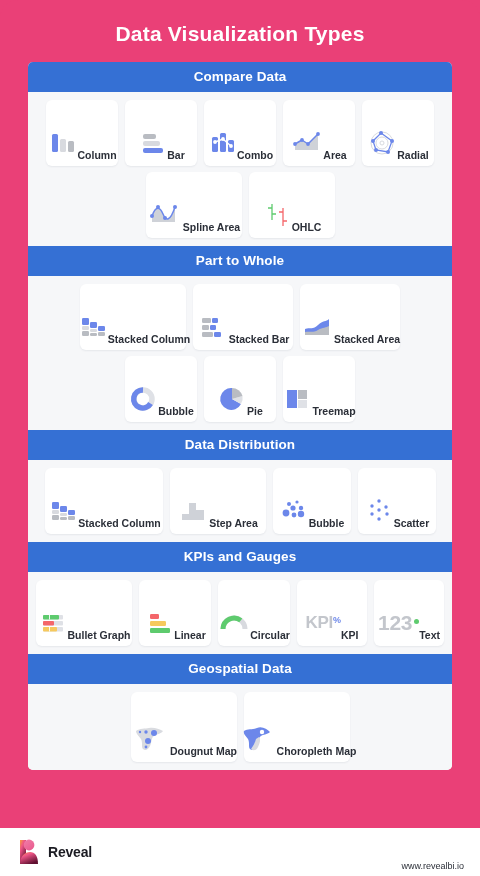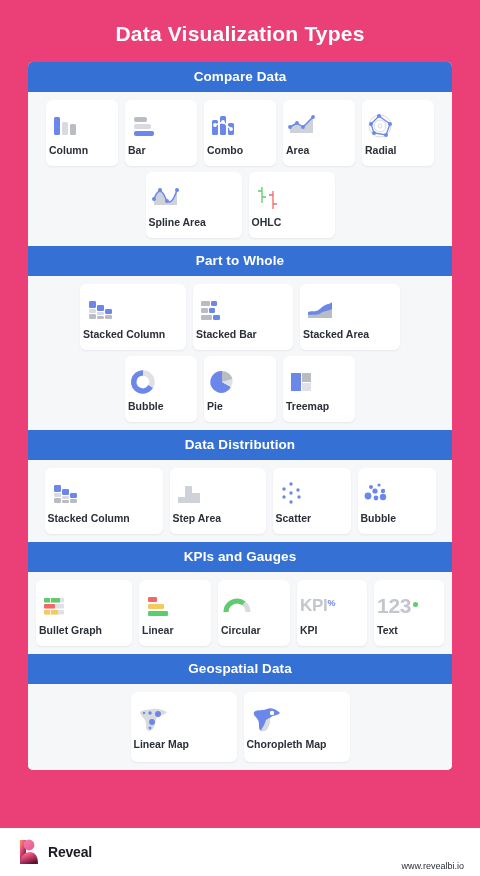--- a/index.html
+++ b/index.html
@@ -49,22 +49,22 @@
     margin-bottom: 6px;
   }
   .row:last-child { margin-bottom: 0; }
 
   .card {
     background: #ffffff;
     border-radius: 6px;
     width: 72px;
     height: 66px;
     display: flex;
-    flex-direction: column;
-    align-items: flex-start;
+    flex-direction: row;
+    align-items: flex-end;
     justify-content: center;
     box-shadow: 0 1px 2px rgba(20,30,60,.07);
     padding: 4px 3px;
   }
   .card.wide { width: 96px; }
   .card.wide2 { width: 86px; }
   .card.map { width: 106px; height: 70px; }
 
   .glyph {
     height: 34px;
@@ -331,45 +331,45 @@
               <svg width="32" height="30" viewBox="0 0 32 30">
                 <path d="M5 24 L5 18 L12 18 L12 7 L19 7 L19 14 L27 14 L27 24 Z" fill="#cfd2d8"></path>
               </svg>
             </div>
             <div class="lbl">Step Area</div>
           </div>
 
           <div class="card" style="width:78px">
             <div class="glyph">
               <svg width="30" height="30" viewBox="0 0 30 30">
+                <circle cx="10" cy="8" r="2" fill="#6c87ea"></circle>
+                <circle cx="18" cy="6" r="1.6" fill="#6c87ea"></circle>
+                <circle cx="14" cy="12" r="2.6" fill="#6c87ea"></circle>
+                <circle cx="22" cy="12" r="2.2" fill="#6c87ea"></circle>
+                <circle cx="7" cy="17" r="3.4" fill="#6c87ea"></circle>
+                <circle cx="15" cy="19" r="2.4" fill="#6c87ea"></circle>
+                <circle cx="22" cy="18" r="3.2" fill="#6c87ea"></circle>
+              </svg>
+            </div>
+            <div class="lbl">Bubble</div>
+          </div>
+
+          <div class="card" style="width:78px">
+            <div class="glyph">
+              <svg width="30" height="30" viewBox="0 0 30 30">
                 <circle cx="15" cy="5" r="1.7" fill="#6c87ea"></circle>
                 <circle cx="8" cy="10" r="1.7" fill="#6c87ea"></circle>
                 <circle cx="22" cy="11" r="1.7" fill="#6c87ea"></circle>
                 <circle cx="8" cy="18" r="1.7" fill="#6c87ea"></circle>
                 <circle cx="15" cy="14" r="1.7" fill="#6c87ea"></circle>
                 <circle cx="23" cy="18" r="1.7" fill="#6c87ea"></circle>
                 <circle cx="15" cy="23" r="1.7" fill="#6c87ea"></circle>
               </svg>
             </div>
             <div class="lbl">Scatter</div>
-          </div>
-
-          <div class="card" style="width:78px">
-            <div class="glyph">
-              <svg width="30" height="30" viewBox="0 0 30 30">
-                <circle cx="10" cy="8" r="2" fill="#6c87ea"></circle>
-                <circle cx="18" cy="6" r="1.6" fill="#6c87ea"></circle>
-                <circle cx="14" cy="12" r="2.6" fill="#6c87ea"></circle>
-                <circle cx="22" cy="12" r="2.2" fill="#6c87ea"></circle>
-                <circle cx="7" cy="17" r="3.4" fill="#6c87ea"></circle>
-                <circle cx="15" cy="19" r="2.4" fill="#6c87ea"></circle>
-                <circle cx="22" cy="18" r="3.2" fill="#6c87ea"></circle>
-              </svg>
-            </div>
-            <div class="lbl">Bubble</div>
           </div>
 
         </div>
       </div>
     </div>
 
     <div>
       <div class="section-header">KPIs and Gauges</div>
       <div class="section-body">
 
@@ -444,21 +444,21 @@
             <div class="glyph">
               <svg width="40" height="34" viewBox="0 0 40 34">
                 <path d="M6 9 C10 6 15 7 19 6 C24 5 29 7 33 9 C31 12 27 12 24 14 C21 16 22 20 20 24 C18 28 15 29 13 27 C11 25 13 21 11 17 C9 14 6 12 6 9 Z" fill="#d9dbe0"></path>
                 <circle cx="16" cy="10" r="1.7" fill="#6c87ea"></circle>
                 <circle cx="24" cy="11" r="3" fill="#6c87ea"></circle>
                 <circle cx="10" cy="10" r="1.2" fill="#6c87ea"></circle>
                 <circle cx="18" cy="19" r="3" fill="#6c87ea"></circle>
                 <circle cx="16" cy="25" r="1.4" fill="#6c87ea"></circle>
               </svg>
             </div>
-            <div class="lbl">Linear Map</div>
+            <div class="lbl">Dougnut Map</div>
           </div>
 
           <div class="card map">
             <div class="glyph">
               <svg width="40" height="34" viewBox="0 0 40 34">
                 <path d="M7 9 C11 6 16 8 20 6 C25 4 30 7 33 10 C30 13 26 12 24 14 C21 16 22 20 20 24 C18 28 15 29 13 27 C11 25 13 21 11 17 C9 14 6 12 7 9 Z" fill="#6c87ea"></path>
                 <path d="M22 15 C24 17 23 21 21 25 C19 29 16 29 14 27 C16 24 18 21 19 17 Z" fill="#d9dbe0"></path>
                 <circle cx="25" cy="10" r="2.2" fill="#ffffff"></circle>
               </svg>
             </div>

